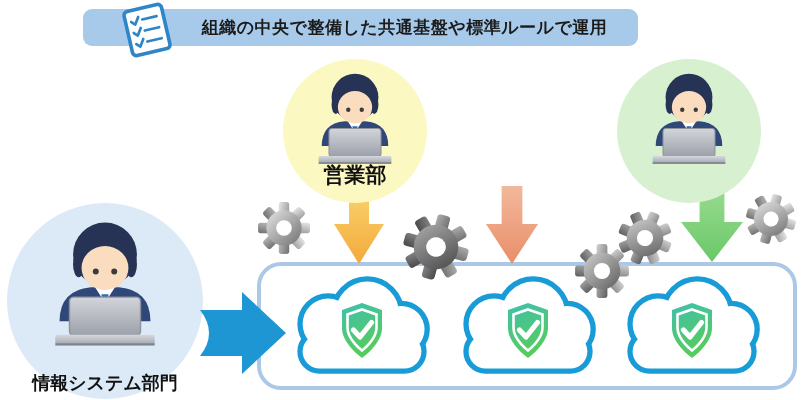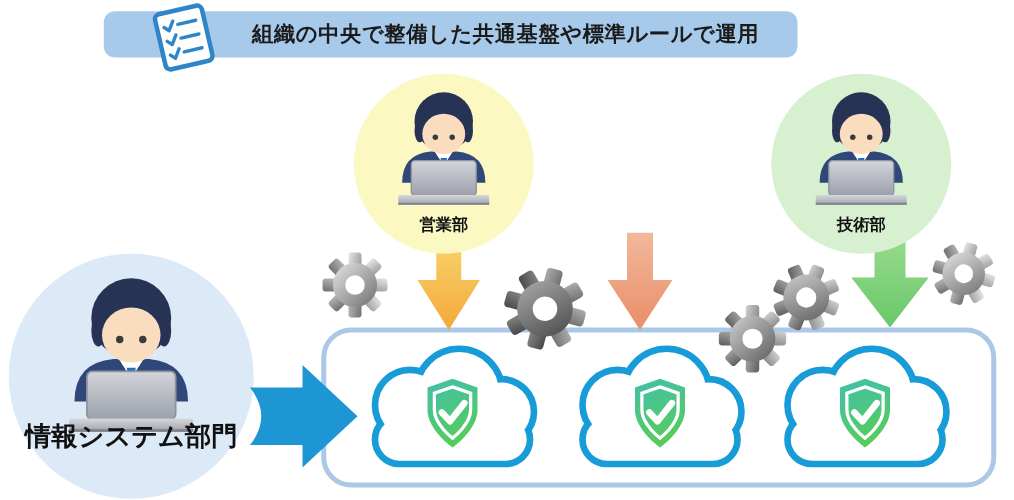--- a/index.html
+++ b/index.html
@@ -19,23 +19,23 @@
   
   .circle{border-radius:50%;z-index:5;}
   .c-sales{left:283px;top:59px;width:144px;height:144px;background:#FCF8C2;}
   .c-dev  {left:450px;top:59px;width:144px;height:144px;background:#FAE4D4;}
   .c-tech {left:617px;top:59px;width:144px;height:144px;background:#D7F0D0;}
   .c-it   {left:7px;top:203px;width:196px;height:196px;background:#DCE9F6;}
   .person-sm{position:absolute;left:20px;top:10px;width:104px;height:96px;}
   .person-lg{position:absolute;left:27px;top:13px;width:142px;height:131px;}
   .circle .label{
     position:absolute;left:0;right:0;bottom:14px;text-align:center;
-    font-size:13px;font-weight:bold;color:#111;white-space:nowrap;
-  }
-  .c-it .label{bottom:36px;font-size:21px;}
+    font-size:21px;font-weight:bold;color:#111;white-space:nowrap;
+  }
+  .c-it .label{bottom:4px;font-size:18px;}
   
   .down-arrow{z-index:4;}
   .da-sales{left:334px;top:186px;width:50px;height:78px;}
   .da-dev  {left:486px;top:186px;width:52px;height:78px;}
   .da-tech {left:681px;top:184px;width:62px;height:78px;}
   
   .platform{
     left:257px;top:262px;width:540px;height:128px;box-sizing:border-box;
     border:4px solid #ABC8E6;border-radius:24px;background:#fff;z-index:1;
   }
@@ -173,21 +173,20 @@
   <div class="abs circle c-sales">
     <svg class="person-sm" viewBox="0 0 100 92">
         <use href="#personShape"></use>
       </svg>
     <span class="label">営業部</span>
   </div>
   <div class="abs circle c-tech">
     <svg class="person-sm" viewBox="0 0 100 92">
         <use href="#personShape"></use>
       </svg>
-    <span class="label">技術部</span>
   </div>
 
   <div class="abs circle c-it">
     <svg class="person-lg" viewBox="0 0 100 92">
         <use href="#personShape"></use>
       </svg>
     <span class="label">情報システム部門</span>
   </div>
 
   <svg class="abs down-arrow da-sales" viewBox="0 0 60 74" preserveAspectRatio="none">

